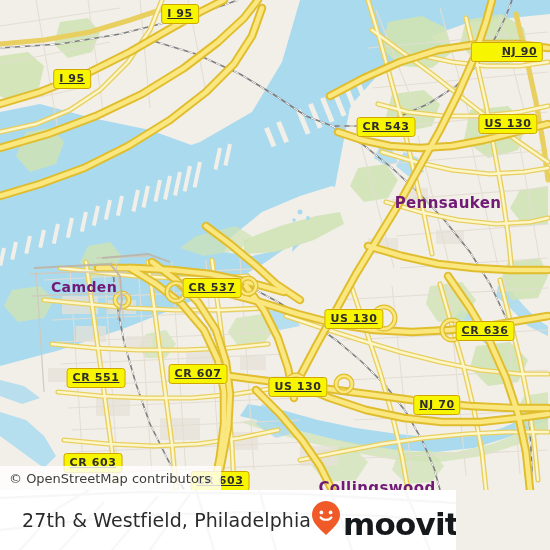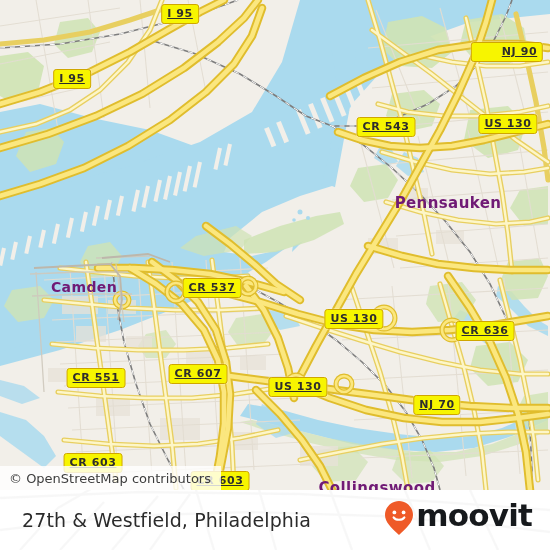--- a/index.html
+++ b/index.html
@@ -127,21 +127,21 @@
     border-left: 13px solid transparent;
     border-right: 13px solid transparent;
     border-top: 13px solid #ffffff;
   }
 
   
   #footer {
     position: absolute;
     left: 0;
     top: 490px;
-    width: 550px;
+    width: 456px;
     height: 60px;
     background: #ffffff;
     overflow: hidden;
   }
   #footer-watermark {
     position: absolute;
     left: 0; top: 0;
     width: 550px; height: 60px;
     opacity: .06;
     pointer-events: none;
@@ -158,21 +158,21 @@
   }
   #footer-title {
     color: #2b2b2b;
     font-size: 19px;
     font-family: "DejaVu Sans", sans-serif;
     white-space: nowrap;
     letter-spacing: .1px;
   }
   #brand {
     display: flex;
-    align-items: flex-start;
+    align-items: flex-end;
     gap: 2px;
   }
   #brand-wordmark {
     color: #16191c;
     font-size: 31px;
     font-weight: bold;
     font-family: "DejaVu Sans", sans-serif;
     letter-spacing: -.8px;
     line-height: 1;
   }

